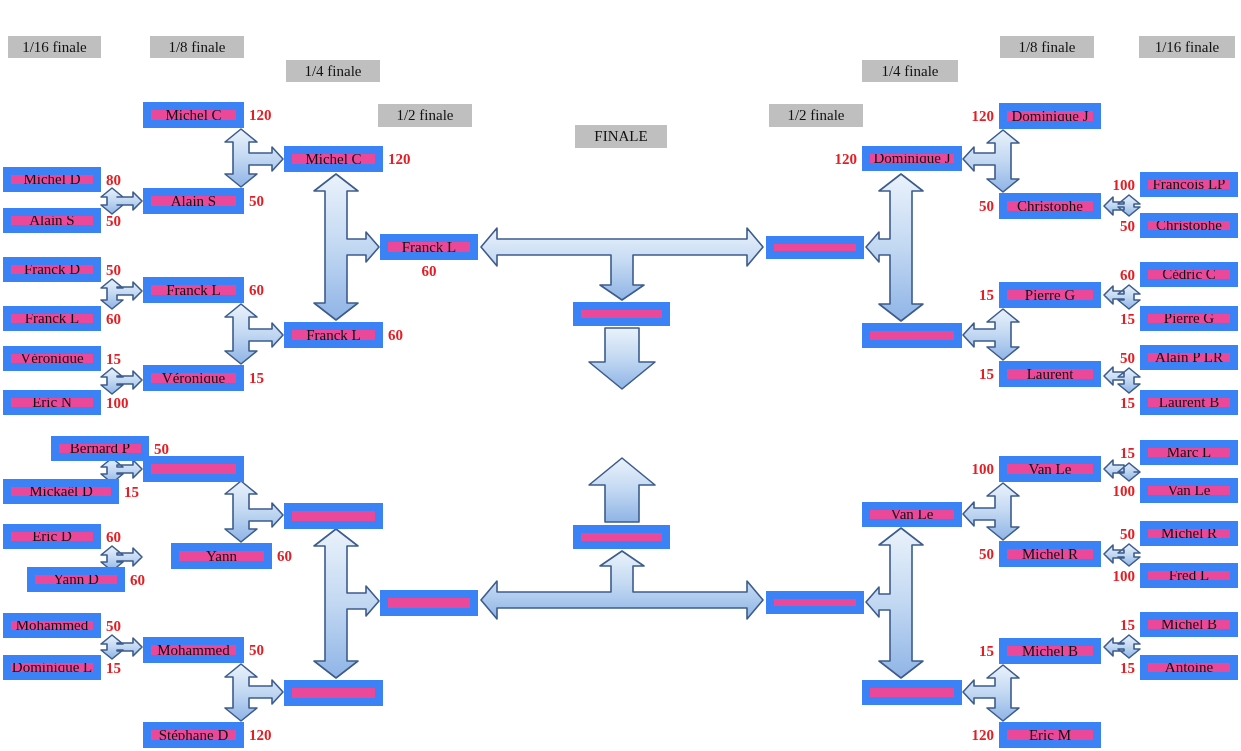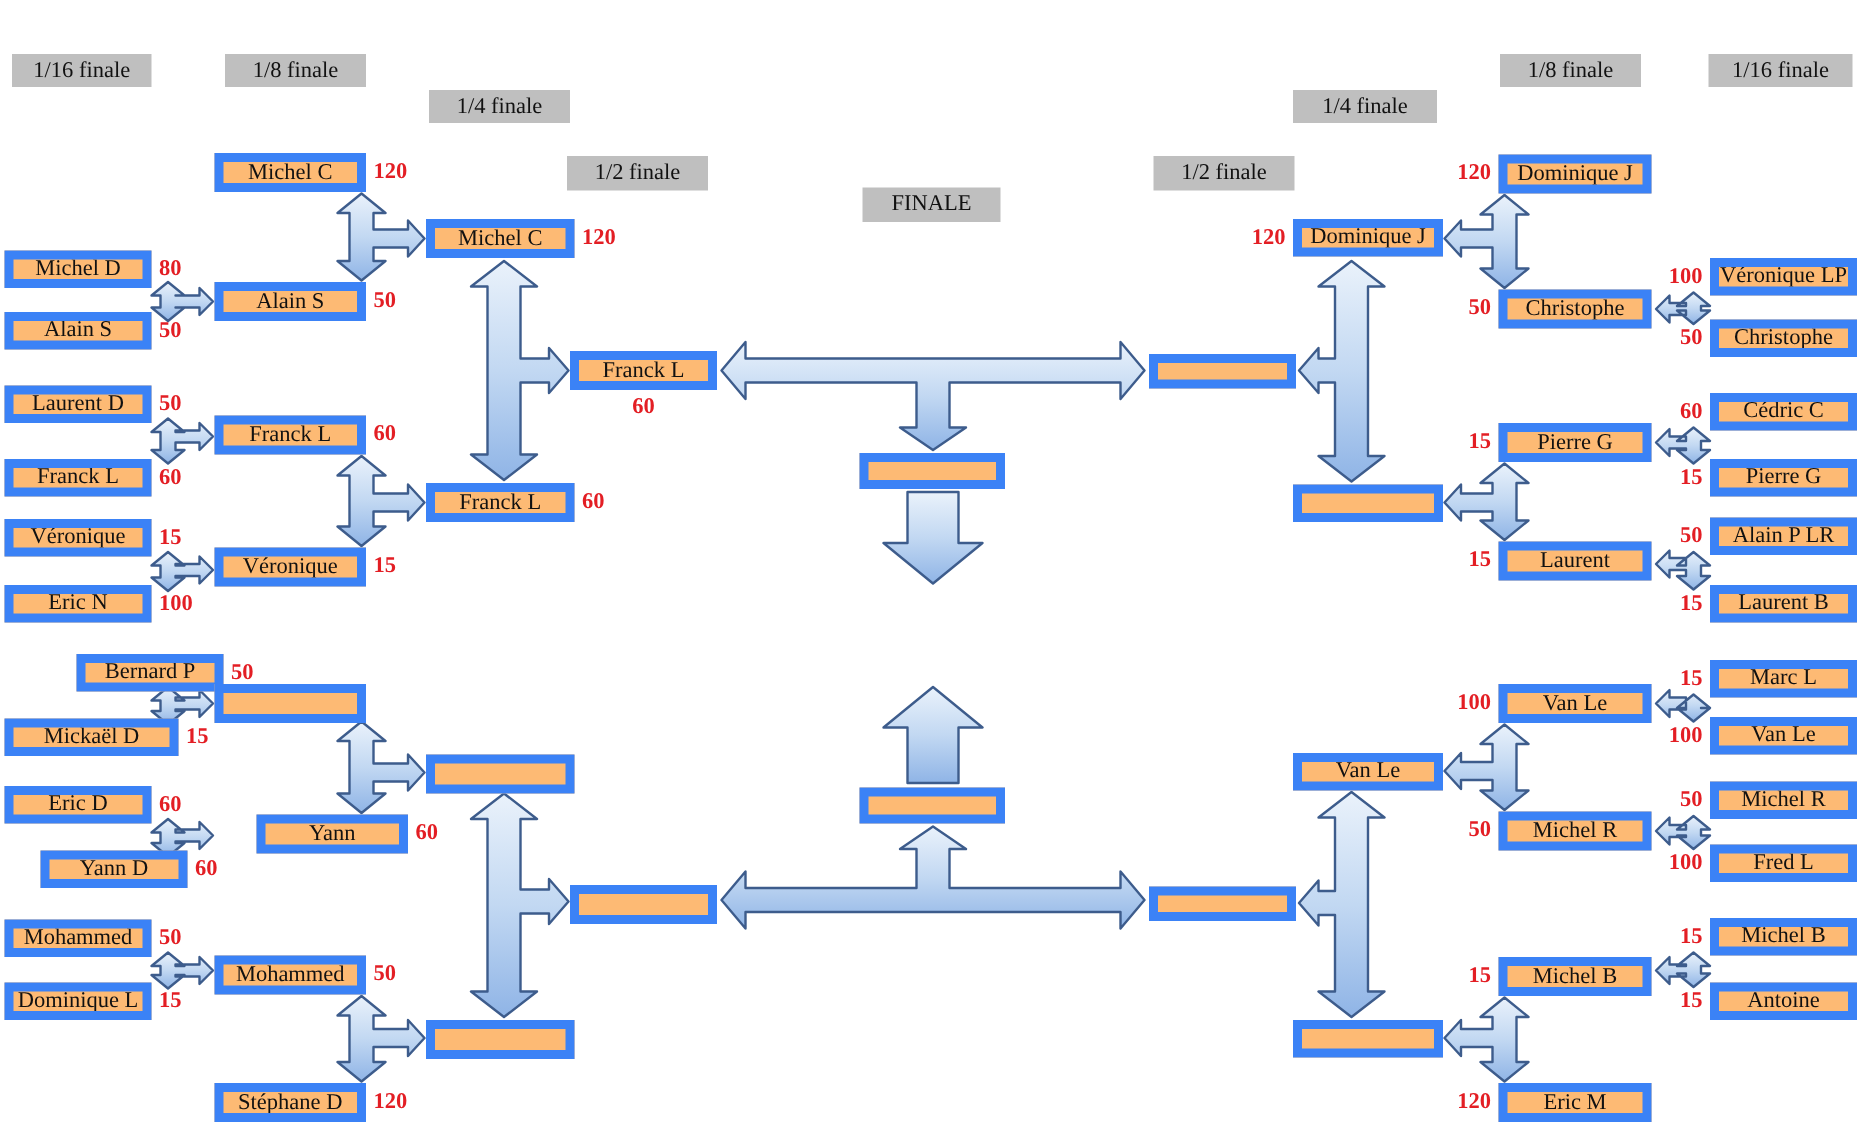--- a/index.html
+++ b/index.html
@@ -22,21 +22,21 @@
     box-sizing:border-box;
   }
   .winner{
     position:absolute;left:478px;top:391px;width:290px;height:64px;
     border:4px solid #000;box-sizing:border-box;background:#fff;
     display:flex;align-items:center;justify-content:center;
     font-size:17px;letter-spacing:1px;color:#111;
   }
   .pwrap{position:absolute;}
   .pbox{
-    width:100%;height:100%;border:6px solid #3b82f6;background:#fdba74;
+    width:100%;height:100%;border:8px solid #3b82f6;background:#ec4899;
     box-sizing:border-box;display:flex;align-items:center;justify-content:center;
     font-size:15px;color:#111;white-space:nowrap;overflow:hidden;
   }
   .pscore{
     position:absolute;font-weight:bold;font-size:15px;color:var(--red);white-space:nowrap;
   }
   .pscore.right{left:calc(100% + 5px);top:50%;transform:translateY(-50%);}
   .pscore.left{right:calc(100% + 5px);top:50%;transform:translateY(-50%);}
   .pscore.below{top:calc(100% + 3px);left:50%;transform:translateX(-50%);}
 </style>
@@ -102,21 +102,21 @@
       <span class="pscore right">80</span>
     </div>
     <div class="pwrap" style="left: 3px; top: 208px; width: 98px; height: 25px;">
       <div class="pbox">
         <span>Alain S</span>
       </div>
       <span class="pscore right">50</span>
     </div>
     <div class="pwrap" style="left: 3px; top: 257px; width: 98px; height: 25px;">
       <div class="pbox">
-        <span>Laurent D</span>
+        <span>Franck D</span>
       </div>
       <span class="pscore right">50</span>
     </div>
     <div class="pwrap" style="left: 3px; top: 306px; width: 98px; height: 25px;">
       <div class="pbox">
         <span>Franck L</span>
       </div>
       <span class="pscore right">60</span>
     </div>
     <div class="pwrap" style="left: 3px; top: 346px; width: 98px; height: 25px;">
@@ -242,21 +242,21 @@
       </div>
       <span class="pscore below">60</span>
     </div>
     <div class="pwrap" style="left: 380px; top: 590px; width: 98px; height: 26px;">
       <div class="pbox">
         <span></span>
       </div>
     </div>
     <div class="pwrap" style="left: 1140px; top: 172px; width: 98px; height: 25px;">
       <div class="pbox">
-        <span>Véronique LP</span>
+        <span>François LP</span>
       </div>
       <span class="pscore left">100</span>
     </div>
     <div class="pwrap" style="left: 1140px; top: 213px; width: 98px; height: 25px;">
       <div class="pbox">
         <span>Christophe</span>
       </div>
       <span class="pscore left">50</span>
     </div>
     <div class="pwrap" style="left: 1140px; top: 262px; width: 98px; height: 25px;">

